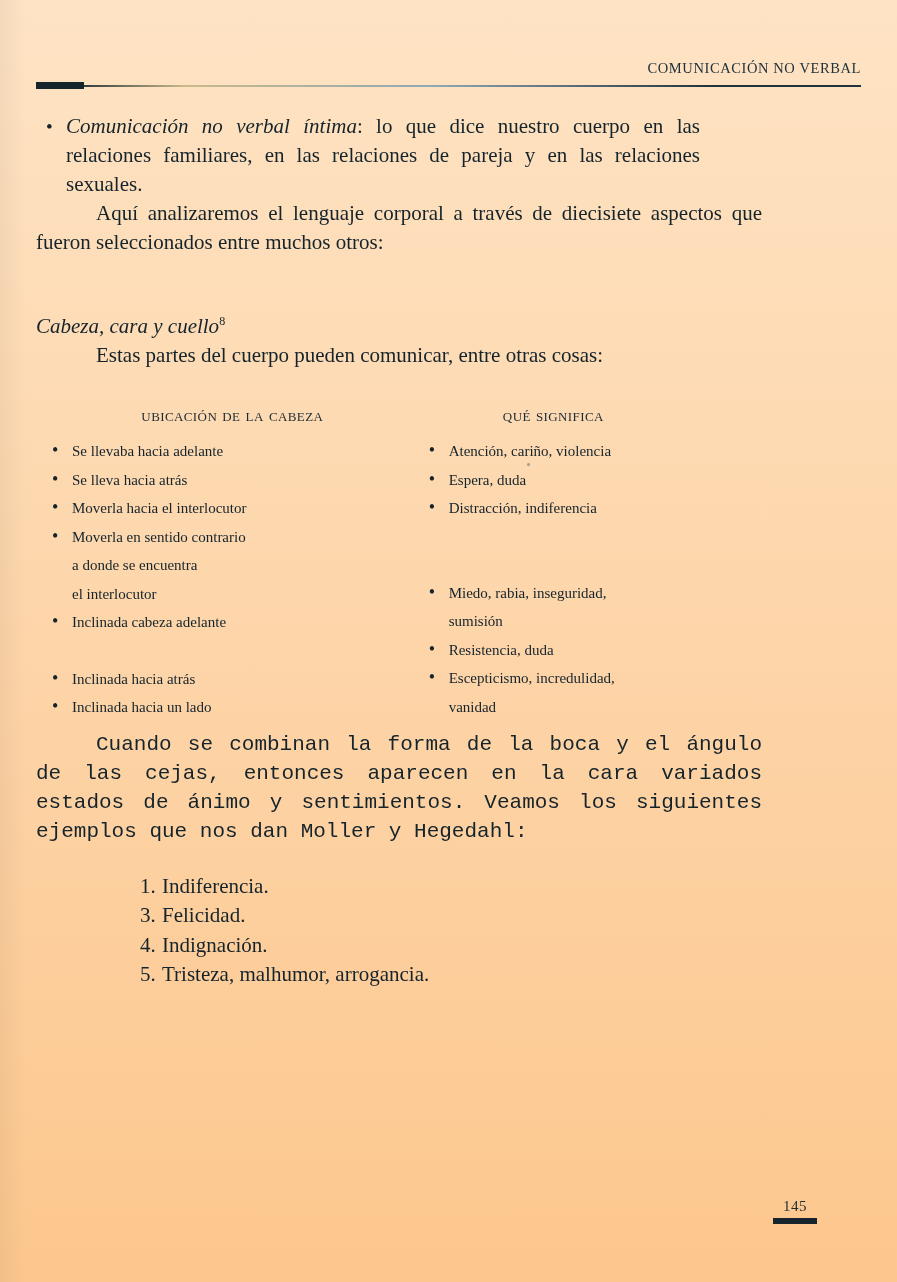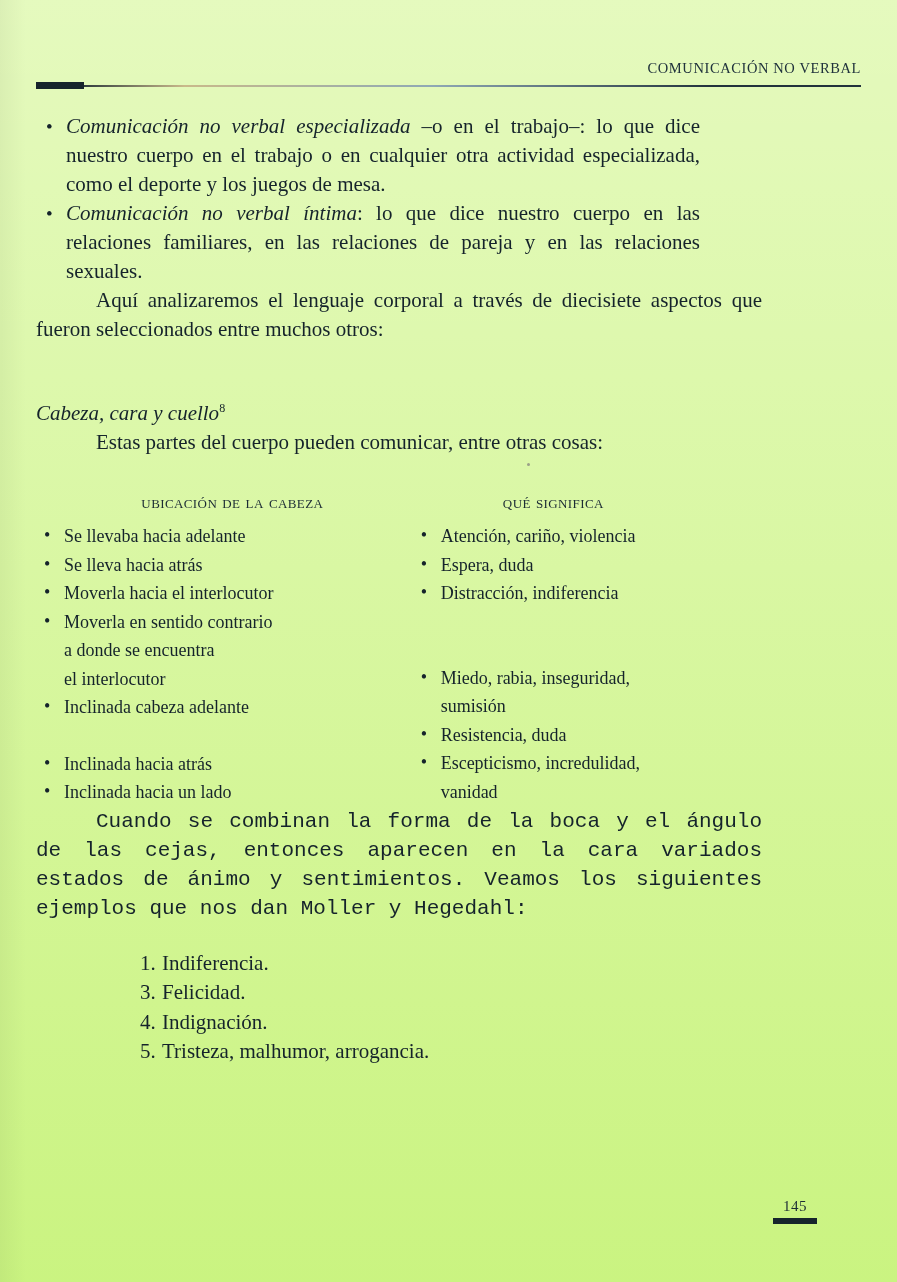--- a/index.html
+++ b/index.html
@@ -11,21 +11,21 @@
     height: 1282px;
     background: #fdfdfb;
     font-family: "Liberation Serif", serif;
     color: #15232b;
     position: relative;
     overflow: hidden;
   }
   .page {
     position: absolute;
     inset: 0;
-    background: #bef264;
+    background: #fdba74;
   }
   
   .page::before {
     content: "";
     position: absolute;
     inset: 0;
     background:
       linear-gradient(to right, rgba(0,0,0,0.045) 0px, rgba(0,0,0,0.0) 26px),
       linear-gradient(to bottom, rgba(255,255,250,0.6), rgba(250,250,244,0.2));
     pointer-events: none;
@@ -152,23 +152,23 @@
     margin-bottom: 6px;
   }
   .col.left .col-head {
     padding-left: 18px;
   }
   .col.right .col-head {
     padding-right: 40px;
   }
   ul.tlist {
     list-style: none;
-    margin: 0;
+    margin: 8px;
     padding: 0;
-    font-size: 18px;
+    font-size: 15px;
     line-height: 28.5px;
   }
   ul.tlist > li {
     position: relative;
     padding-left: 28px;
     margin-bottom: 0;
   }
   ul.tlist > li.bulleted::before {
     content: "•";
     position: absolute;
@@ -248,23 +248,20 @@
 
   <div class="header">
     <div class="running-head">Comunicación no verbal</div>
     <div class="header-rule"></div>
     <div class="header-rule-thick"></div>
   </div>
 
   <div class="content">
 
     <ul class="bullets top-list">
-      <li>
-        <em class="ital">Comunicación no verbal especializada</em><span> –o en el trabajo–: lo que dice nuestro cuerpo en el trabajo o en cualquier otra actividad especializada, como el deporte y los juegos de mesa.</span>
-      </li>
       <li>
         <em class="ital">Comunicación no verbal íntima</em><span>: lo que dice nuestro cuerpo en las relaciones familiares, en las relaciones de pareja y en las relaciones sexuales.</span>
       </li>
     </ul>
 
     <p class="para para-block">Aquí analizaremos el lenguaje corporal a través de diecisiete aspectos que fueron seleccionados entre muchos otros:</p>
 
     <div class="subhead">
       <span>Cabeza, cara y cuello</span><sup>8</sup>
     </div>

